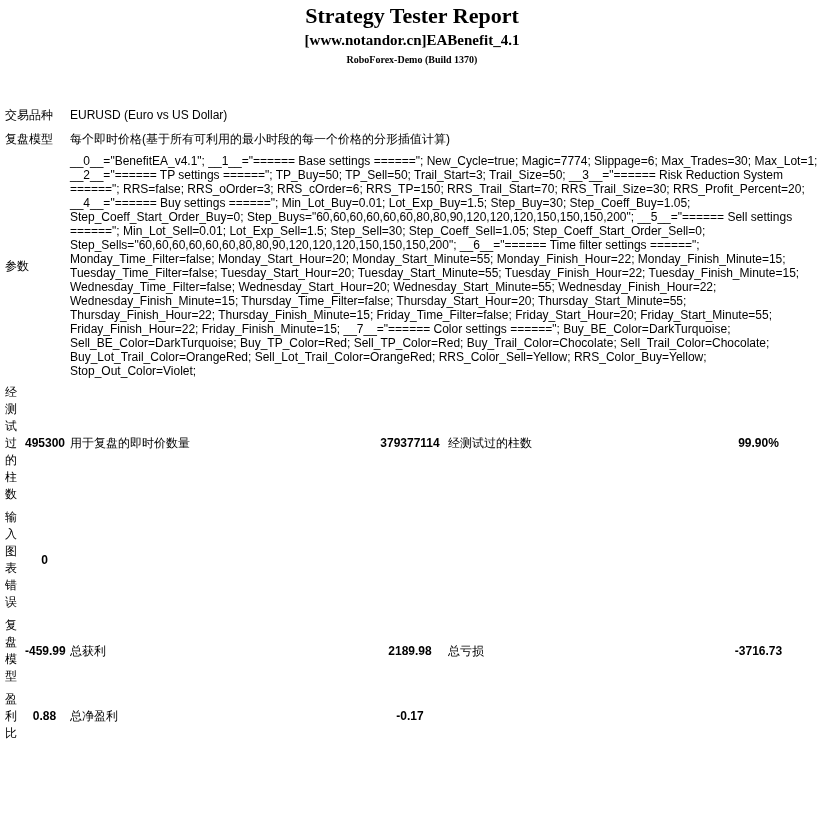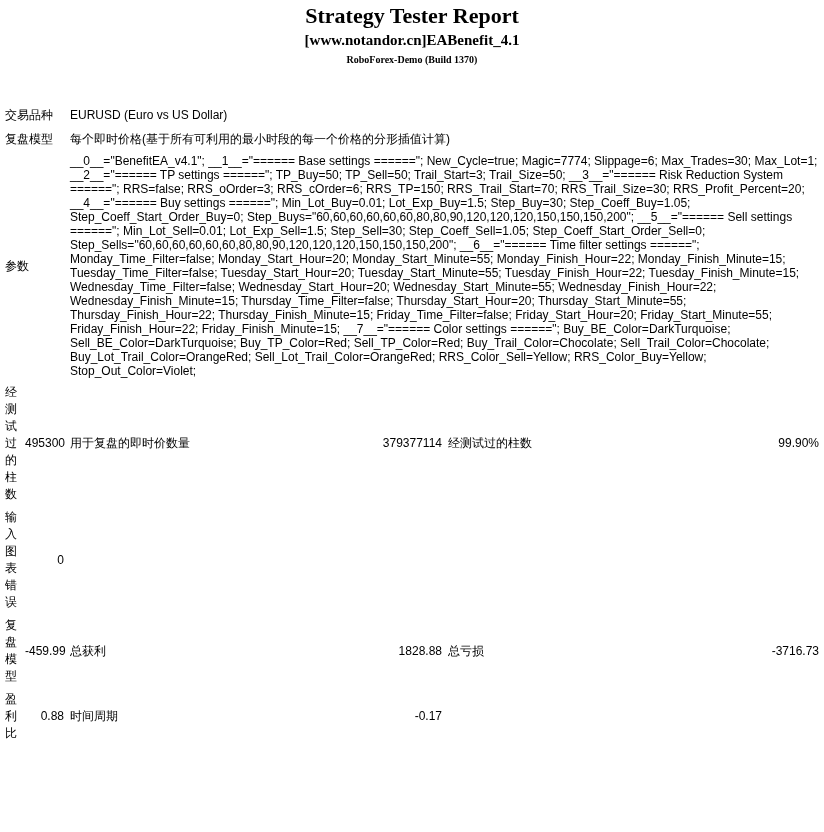--- a/index.html
+++ b/index.html
@@ -62,21 +62,22 @@
     padding-right: 25px;
     word-wrap: break-word;
   }
   tr.statrow td {
     line-height: 17px;
   }
   td.c1 {
     word-break: break-all;
   }
   td.c2, td.c4, td.c6 {
-    text-align: right;
+    text-align: center;
+    font-weight: bold;
   }
 </style>
 </head>
 <body>
 
 <div class="header">
   <div class="title">Strategy Tester Report</div>
   <div class="subtitle">[www.notandor.cn]EABenefit_4.1</div>
   <div class="server">RoboForex-Demo (Build 1370)</div>
 </div>
@@ -124,27 +125,27 @@
     <td class="c4"></td>
     <td class="c5"></td>
     <td class="c6"></td>
   </tr>
 
 
   <tr class="statrow">
     <td class="c1">复盘模型</td>
     <td class="c2">-459.99</td>
     <td class="c3">总获利</td>
-    <td class="c4">1828.88</td>
+    <td class="c4">2189.98</td>
     <td class="c5">总亏损</td>
     <td class="c6">-3716.73</td>
   </tr>
 
   <tr class="statrow">
     <td class="c1">盈利比</td>
     <td class="c2">0.88</td>
-    <td class="c3">时间周期</td>
+    <td class="c3">总净盈利</td>
     <td class="c4">-0.17</td>
     <td class="c5"></td>
     <td class="c6"></td>
   </tr>
 </tbody>
   </table>
 
 </body></html>

